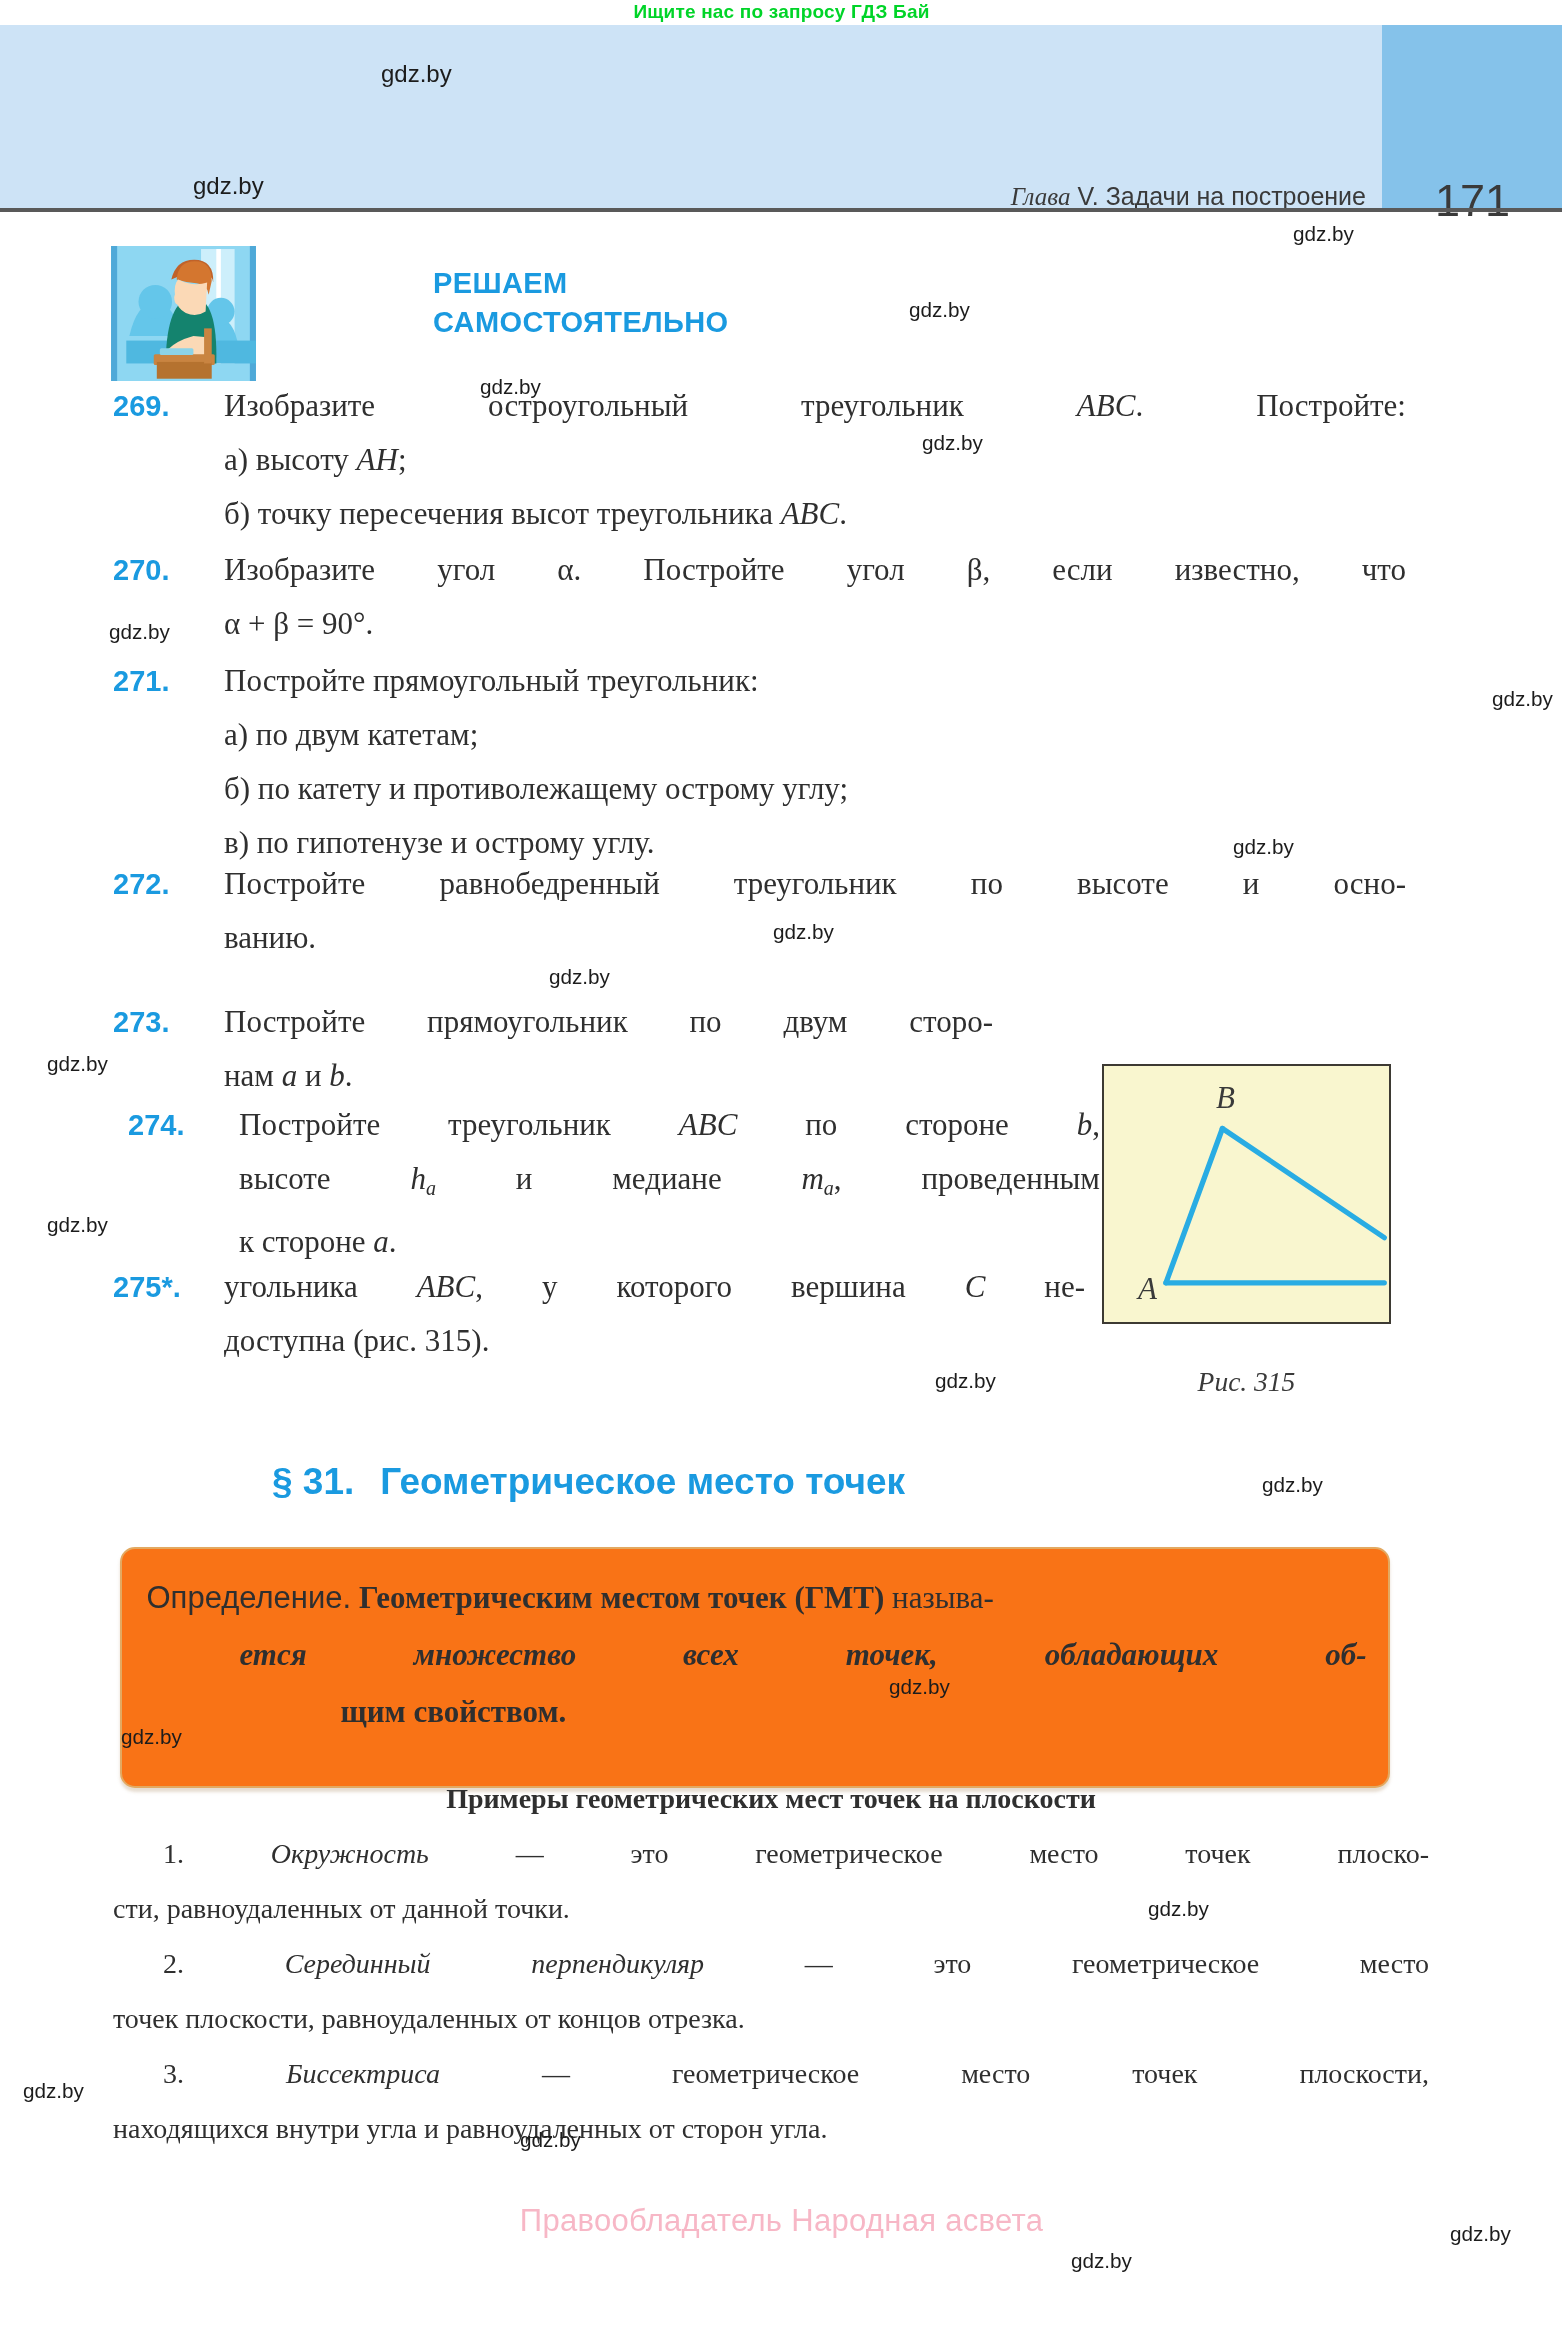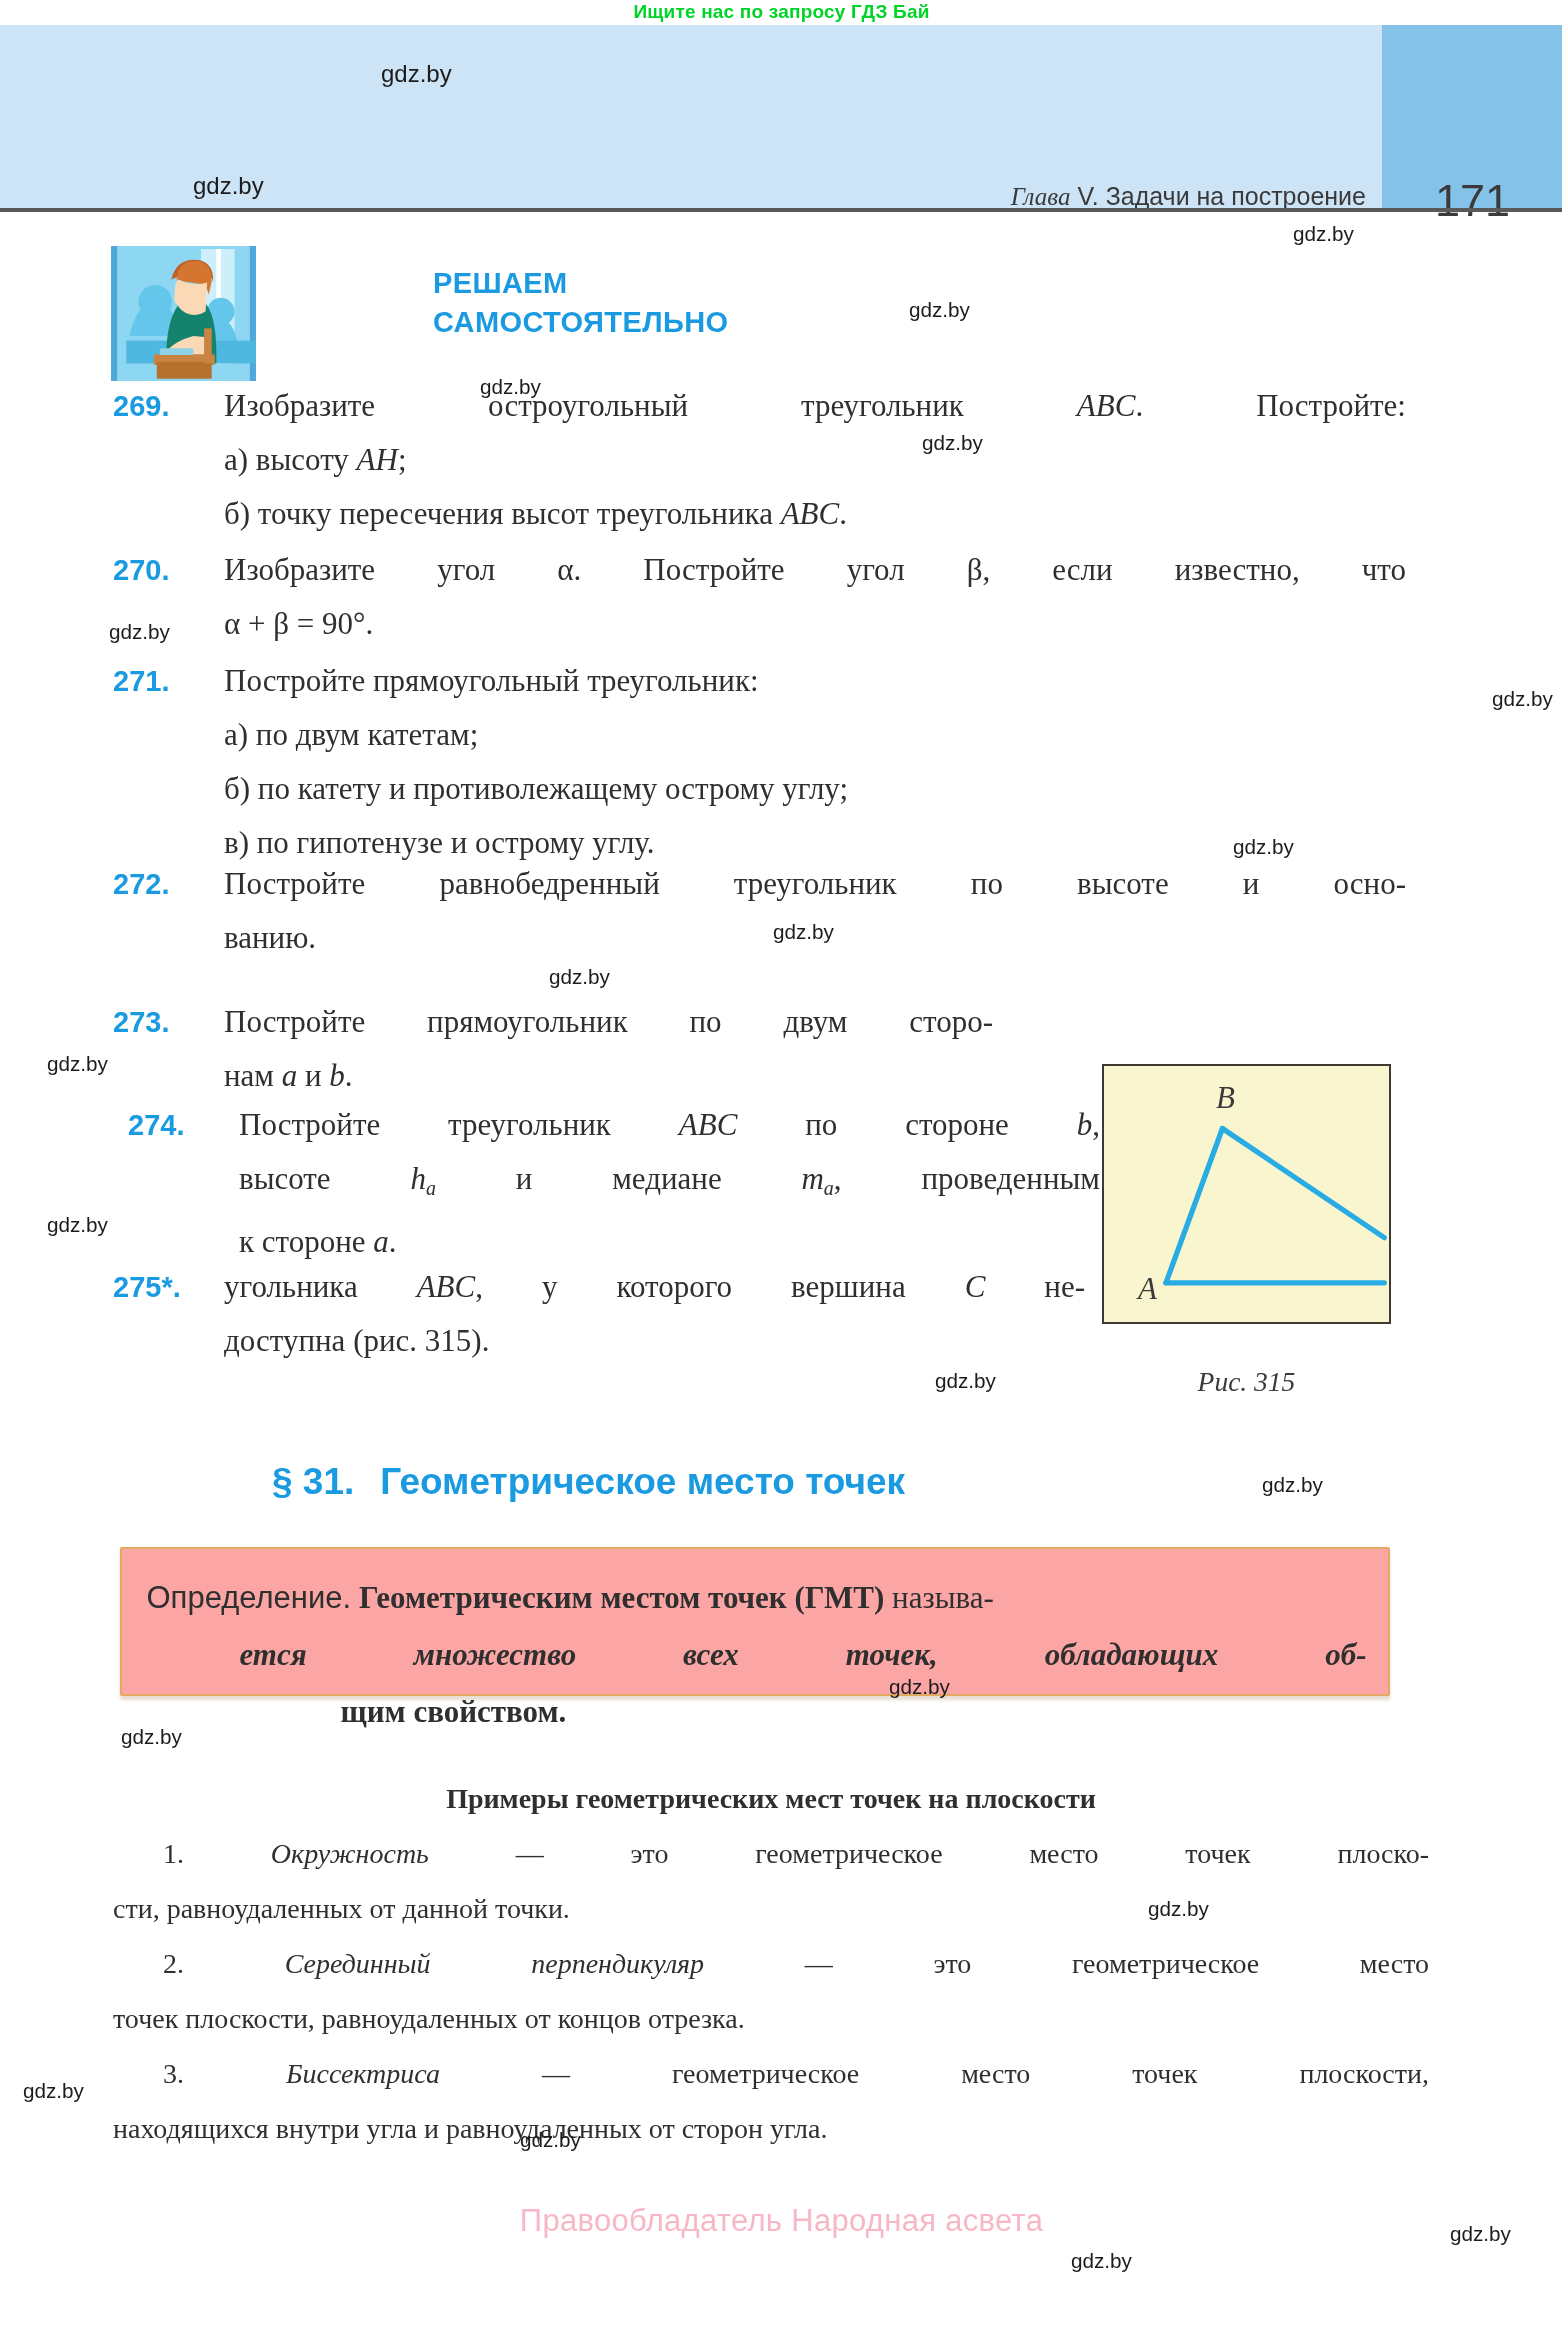--- a/index.html
+++ b/index.html
@@ -93,24 +93,24 @@
   
   .section-title{
     position:absolute;left:272px;top:1461px;
     font-family:"Liberation Sans", sans-serif;
     font-weight:700;font-size:37px;color:#1a9ae0;white-space:nowrap;
   }
   .section-title .mark{margin-right:26px;}
 
   
   .defbox{
-    position:absolute;left:120px;top:1547px;width:1270px;height:149px;
-    background:#fca5a5;
+    position:absolute;left:120px;top:1547px;width:1270px;height:241px;
+    background:#f97316;
     border:2.3px solid #e3a961;
-    border-radius:2px;
+    border-radius:15px;
     box-sizing:border-box;
     box-shadow:0 3.1px 3.1px rgba(160,120,70,.25);
   }
   .def-inner{
     position:absolute;left:24.5px;top:20px;right:21.4px;
     font-size:31px;line-height:57px;
   }
   .def-label{
     font-family:"Liberation Sans", sans-serif;
     font-weight:400;font-size:31px;

